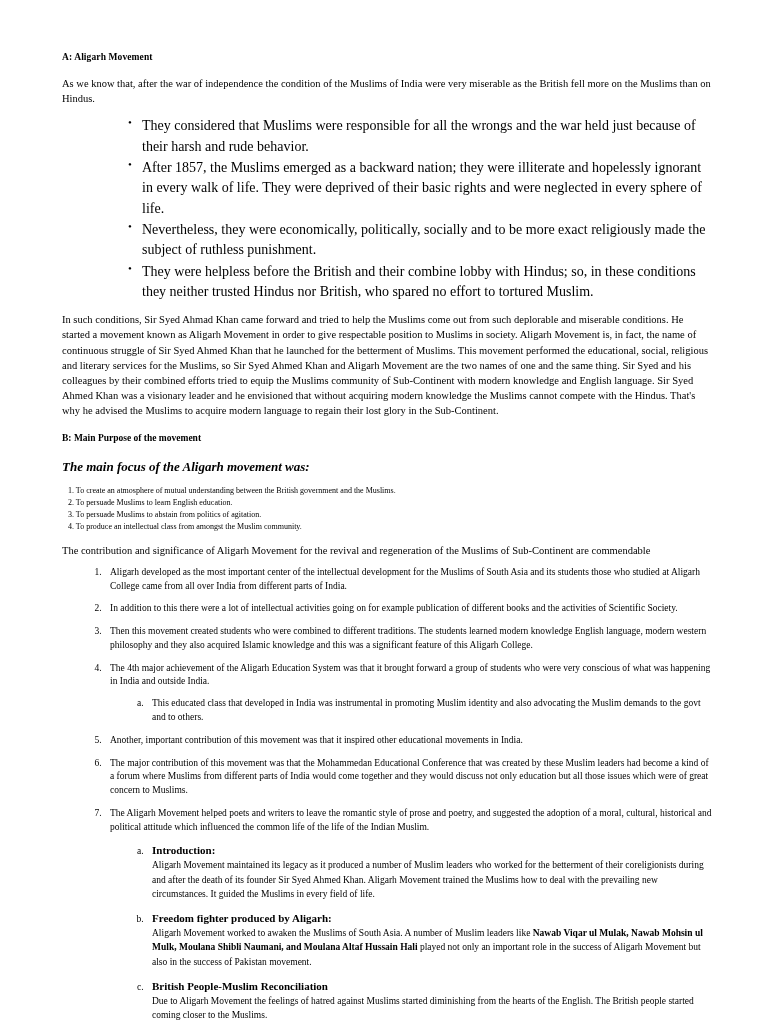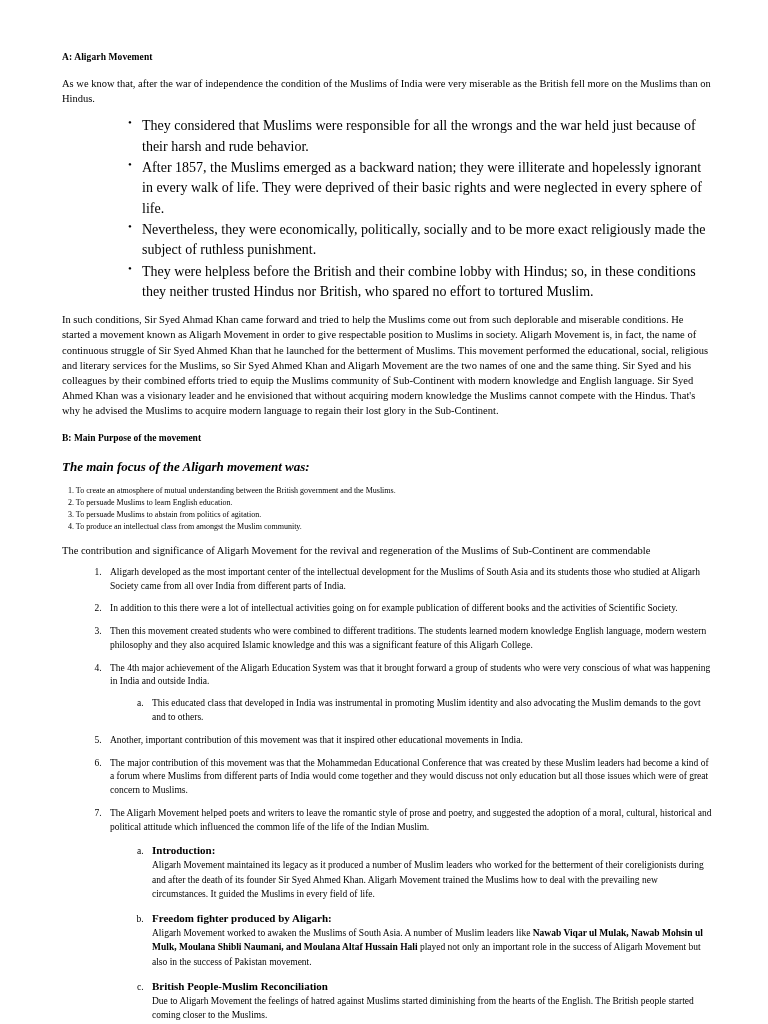--- a/index.html
+++ b/index.html
@@ -155,21 +155,21 @@
     <li>1. To create an atmosphere of mutual understanding between the British government and the Muslims.</li>
     <li>2. To persuade Muslims to learn English education.</li>
     <li>3. To persuade Muslims to abstain from politics of agitation.</li>
     <li>4. To produce an intellectual class from amongst the Muslim community.</li>
   </ol>
 
 
   <p class="para tight">The contribution and significance of Aligarh Movement for the revival and regeneration of the Muslims of Sub-Continent are commendable</p>
 
   <ol class="main">
-    <li>Aligarh developed as the most important center of the intellectual development for the Muslims of South Asia and its students those who studied at Aligarh Society came from all over India from different parts of India.</li>
+    <li>Aligarh developed as the most important center of the intellectual development for the Muslims of South Asia and its students those who studied at Aligarh College came from all over India from different parts of India.</li>
     <li>In addition to this there were a lot of intellectual activities going on for example publication of different books and the activities of Scientific Society.</li>
     <li>Then this movement created students who were combined to different traditions. The students learned modern knowledge English language, modern western philosophy and they also acquired Islamic knowledge and this was a significant feature of this Aligarh College.</li>
     <li>
       <span>The 4th major achievement of the Aligarh Education System was that it brought forward a group of students who were very conscious of what was happening in India and outside India.</span>
       <ol class="alpha">
         <li>This educated class that developed in India was instrumental in promoting Muslim identity and also advocating the Muslim demands to the govt and to others.</li>
       </ol>
     </li>
     <li>Another, important contribution of this movement was that it inspired other educational movements in India.</li>
     <li>The major contribution of this movement was that the Mohammedan Educational Conference that was created by these Muslim leaders had become a kind of a forum where Muslims from different parts of India would come together and they would discuss not only education but all those issues which were of great concern to Muslims.</li>

